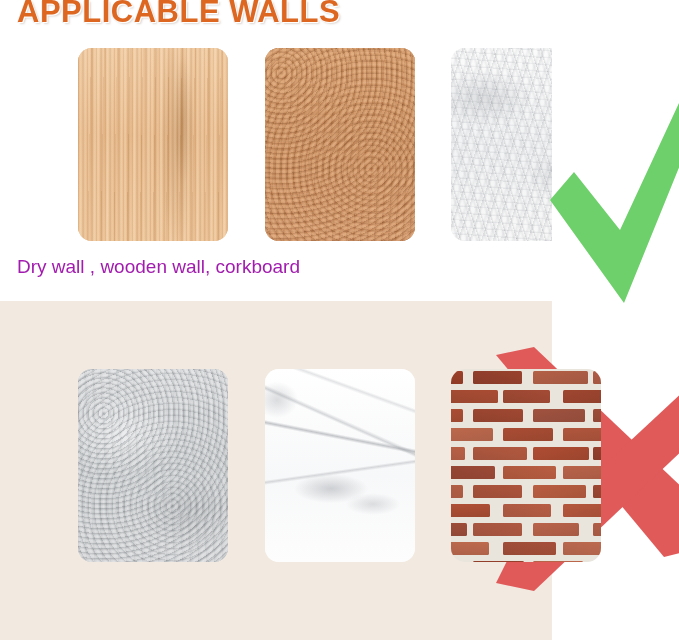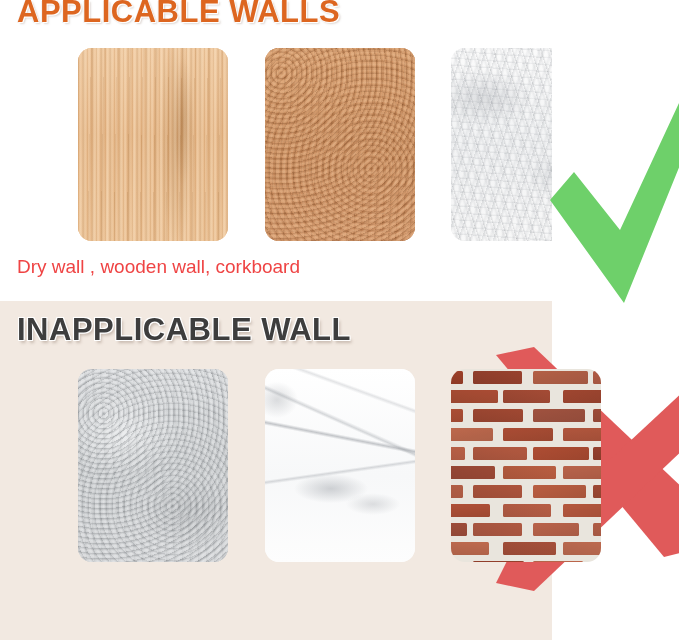--- a/index.html
+++ b/index.html
@@ -75,21 +75,21 @@
     position: absolute;
     margin: 0;
     font-size: 19px;
     font-weight: normal;
     line-height: 1.26;
     white-space: pre-line;
   }
   .caption-applicable {
     left: 17px;
     top: 255px;
-    color: #ef4444;
+    color: #a21caf;
   }
 
   
   .swatch {
     position: absolute;
     border-radius: 14px;
     overflow: hidden;
   }
   .swatch-inner {
     position: absolute;
@@ -256,21 +256,20 @@
 
     <p class="caption caption-applicable">Dry wall , wooden wall, corkboard</p>
   </div>
 
   <svg class="mark check-mark" viewBox="0 0 160 245">
     <path d="M2 140 L26 112 L72 170 L150 2 L160 2 L160 36 L76 243 Z" fill="#6ed06a"></path>
   </svg>
 
   <div class="section section-inapplicable">
 
-    <h1 class="heading heading-inapplicable">INAPPLICABLE WALL</h1>
 
     <div class="swatch" style="left:78px; top:68px; width:150px; height:193px;">
       <div class="swatch-inner tex-concrete"></div>
     </div>
 
     <div class="swatch" style="left:265px; top:68px; width:150px; height:193px;">
       <div class="swatch-inner tex-marble"></div>
     </div>
 
   </div>

